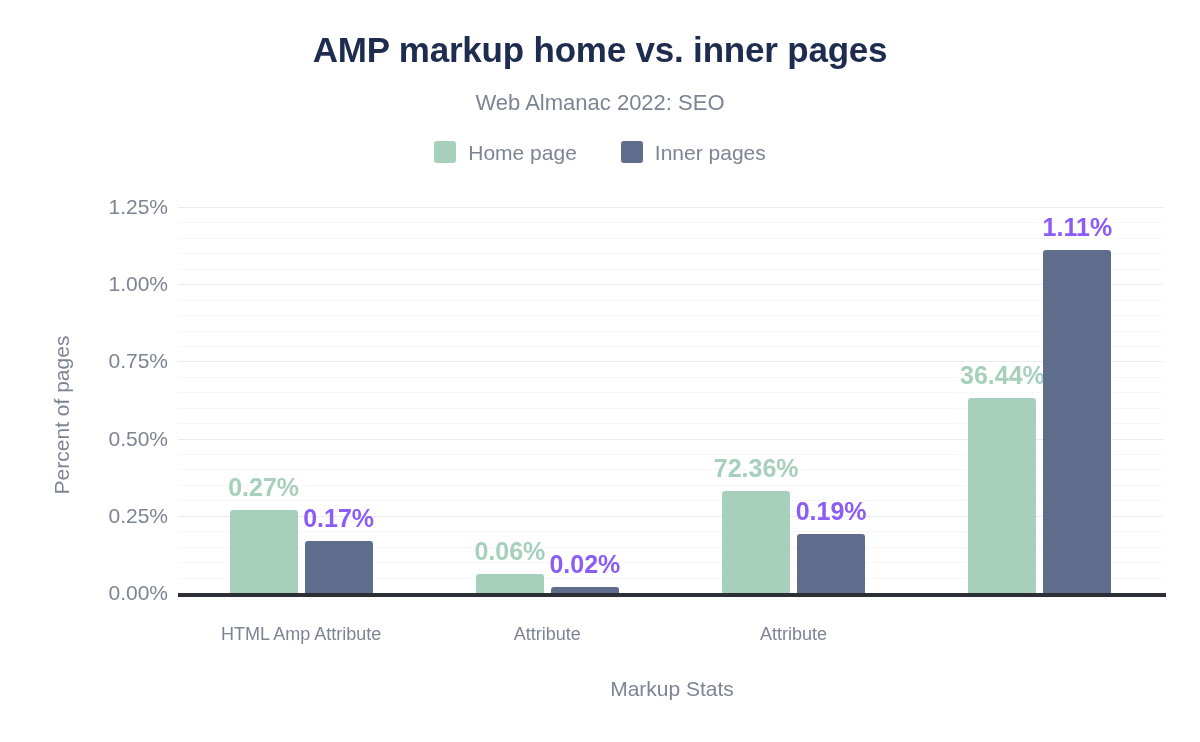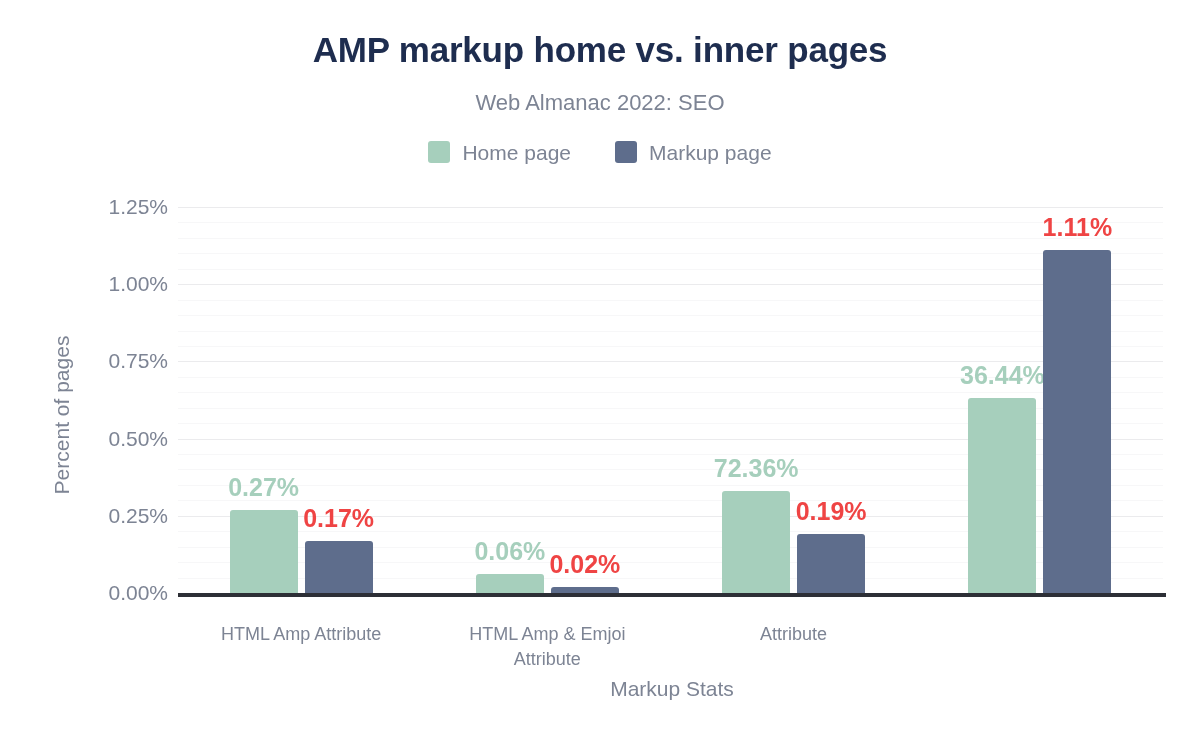--- a/index.html
+++ b/index.html
@@ -137,21 +137,21 @@
   .bar.inner { background: #5e6d8c; }
 
   .bar-value {
     position: absolute;
     font-size: 25px;
     font-weight: bold;
     white-space: nowrap;
     transform: translateX(-50%);
   }
   .bar-value.home { color: #a6cfbc; }
-  .bar-value.inner { color: #ef4444; }
+  .bar-value.inner { color: #8b5cf6; }
 
   
   #x-tick-labels {
     position: absolute;
     left: 178px;
     top: 603px;
     width: 988px;
     height: 58px;
     margin-top: 19px;
   }
@@ -182,21 +182,21 @@
 
 <div id="chart-subtitle">Web Almanac 2022: SEO</div>
 
 <div id="chart-legend">
   <div class="legend-item">
     <span class="legend-swatch" style="background: rgb(166, 207, 188);"></span>
     <span class="legend-label">Home page</span>
   </div>
   <div class="legend-item">
     <span class="legend-swatch" style="background: rgb(94, 109, 140);"></span>
-    <span class="legend-label">Markup page</span>
+    <span class="legend-label">Inner pages</span>
   </div>
 </div>
 
 <div id="y-axis-title">Percent of pages</div>
 
 <div id="y-tick-labels">
     <div class="ytick" style="top: 593px;">0.00%</div>
     <div class="ytick" style="top: 515.8px;">0.25%</div>
     <div class="ytick" style="top: 438.6px;">0.50%</div>
     <div class="ytick" style="top: 361.4px;">0.75%</div>
@@ -253,21 +253,20 @@
     </div>
 </div>
 
 <div id="axis-baseline"></div>
 
 <div id="x-tick-labels">
     <div class="xtick" style="left: 123.125px;">
       <div>HTML Amp Attribute</div>
     </div>
     <div class="xtick" style="left: 369.375px;">
-      <div>HTML Amp &amp; Emjoi</div>
       <div>Attribute</div>
     </div>
     <div class="xtick" style="left: 615.625px;">
       <div>Attribute</div>
     </div>
   </div>
 
 <div id="x-axis-title">Markup Stats</div>
 
 </body></html>

